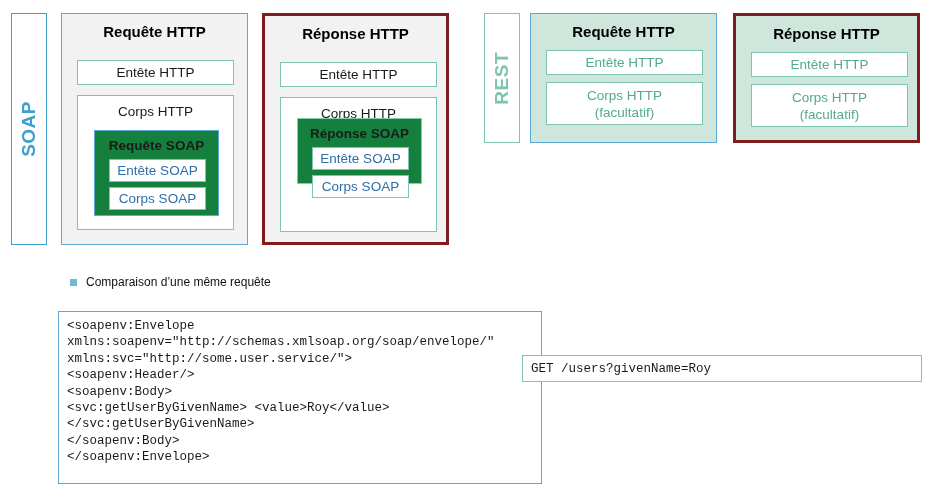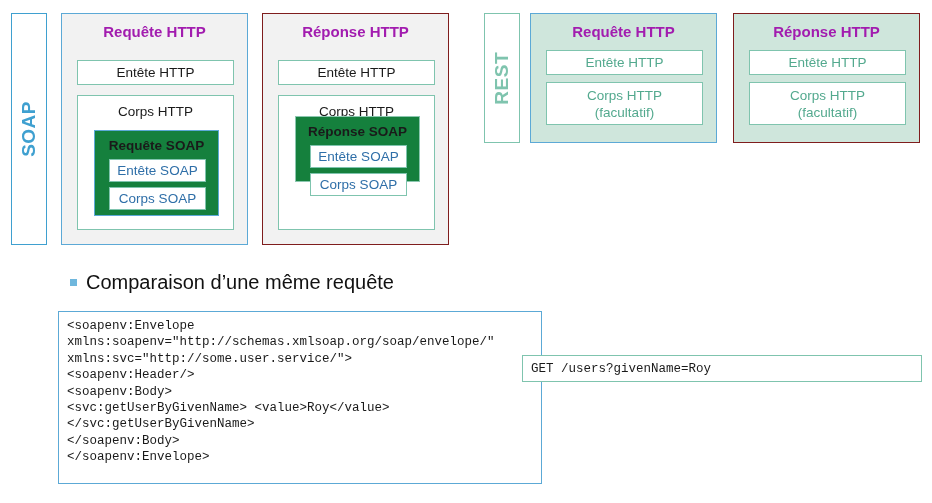--- a/index.html
+++ b/index.html
@@ -37,27 +37,27 @@
   .side-label-rest { border: 1px solid #7fc4ae; }
   .side-label-rest span { color: #7fc4ae; }
 
   
   .panel {
     padding-top: 8px;
   }
   .panel-soap { background: #f2f2f2; }
   .panel-rest { background: #cfe6dc; }
   .panel-blue  { border: 1px solid #5ca9d6; }
-  .panel-green { border: 1px solid #7f1d1d; }
+  .panel-green { border: 3px solid #7f1d1d; }
 
   .panel-title {
     text-align: center;
     font-size: 15px;
     font-weight: bold;
-    color: #a21caf;
+    color: #000000;
     line-height: 20px;
     margin-bottom: 7px;
   }
 
   
   .box {
     background: #ffffff;
     border: 1px solid #7fc4ae;
     box-sizing: border-box;
     display: flex;
@@ -112,21 +112,21 @@
     align-items: center;
   }
   .bullet-sq {
     width: 7px;
     height: 7px;
     background: #6fb7dd;
     margin-right: 9px;
     flex: none;
   }
   .bullet-text {
-    font-size: 20px;
+    font-size: 12px;
     color: #111111;
     line-height: 22px;
     white-space: nowrap;
   }
 
   
   .code-block {
     background: #ffffff;
     box-sizing: border-box;
     font-family: "Liberation Mono", monospace;

